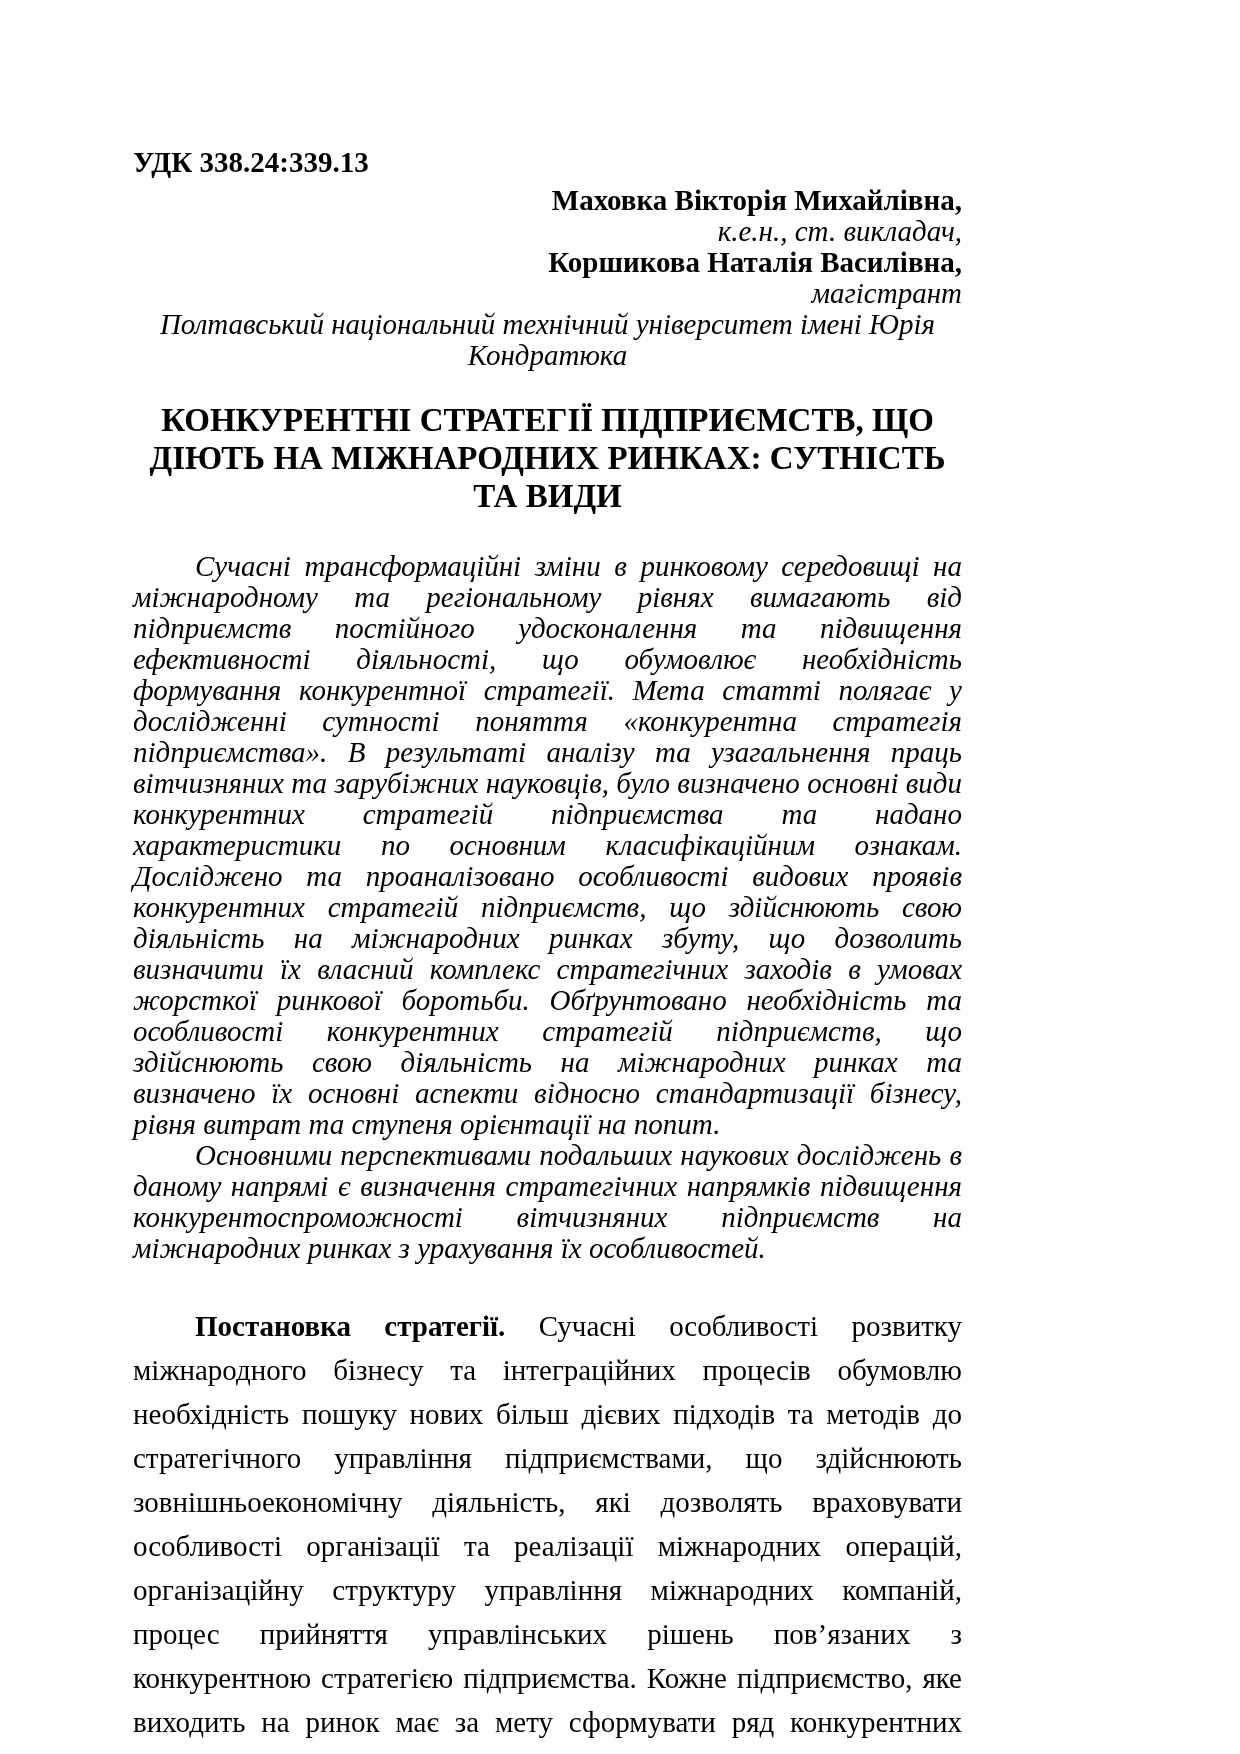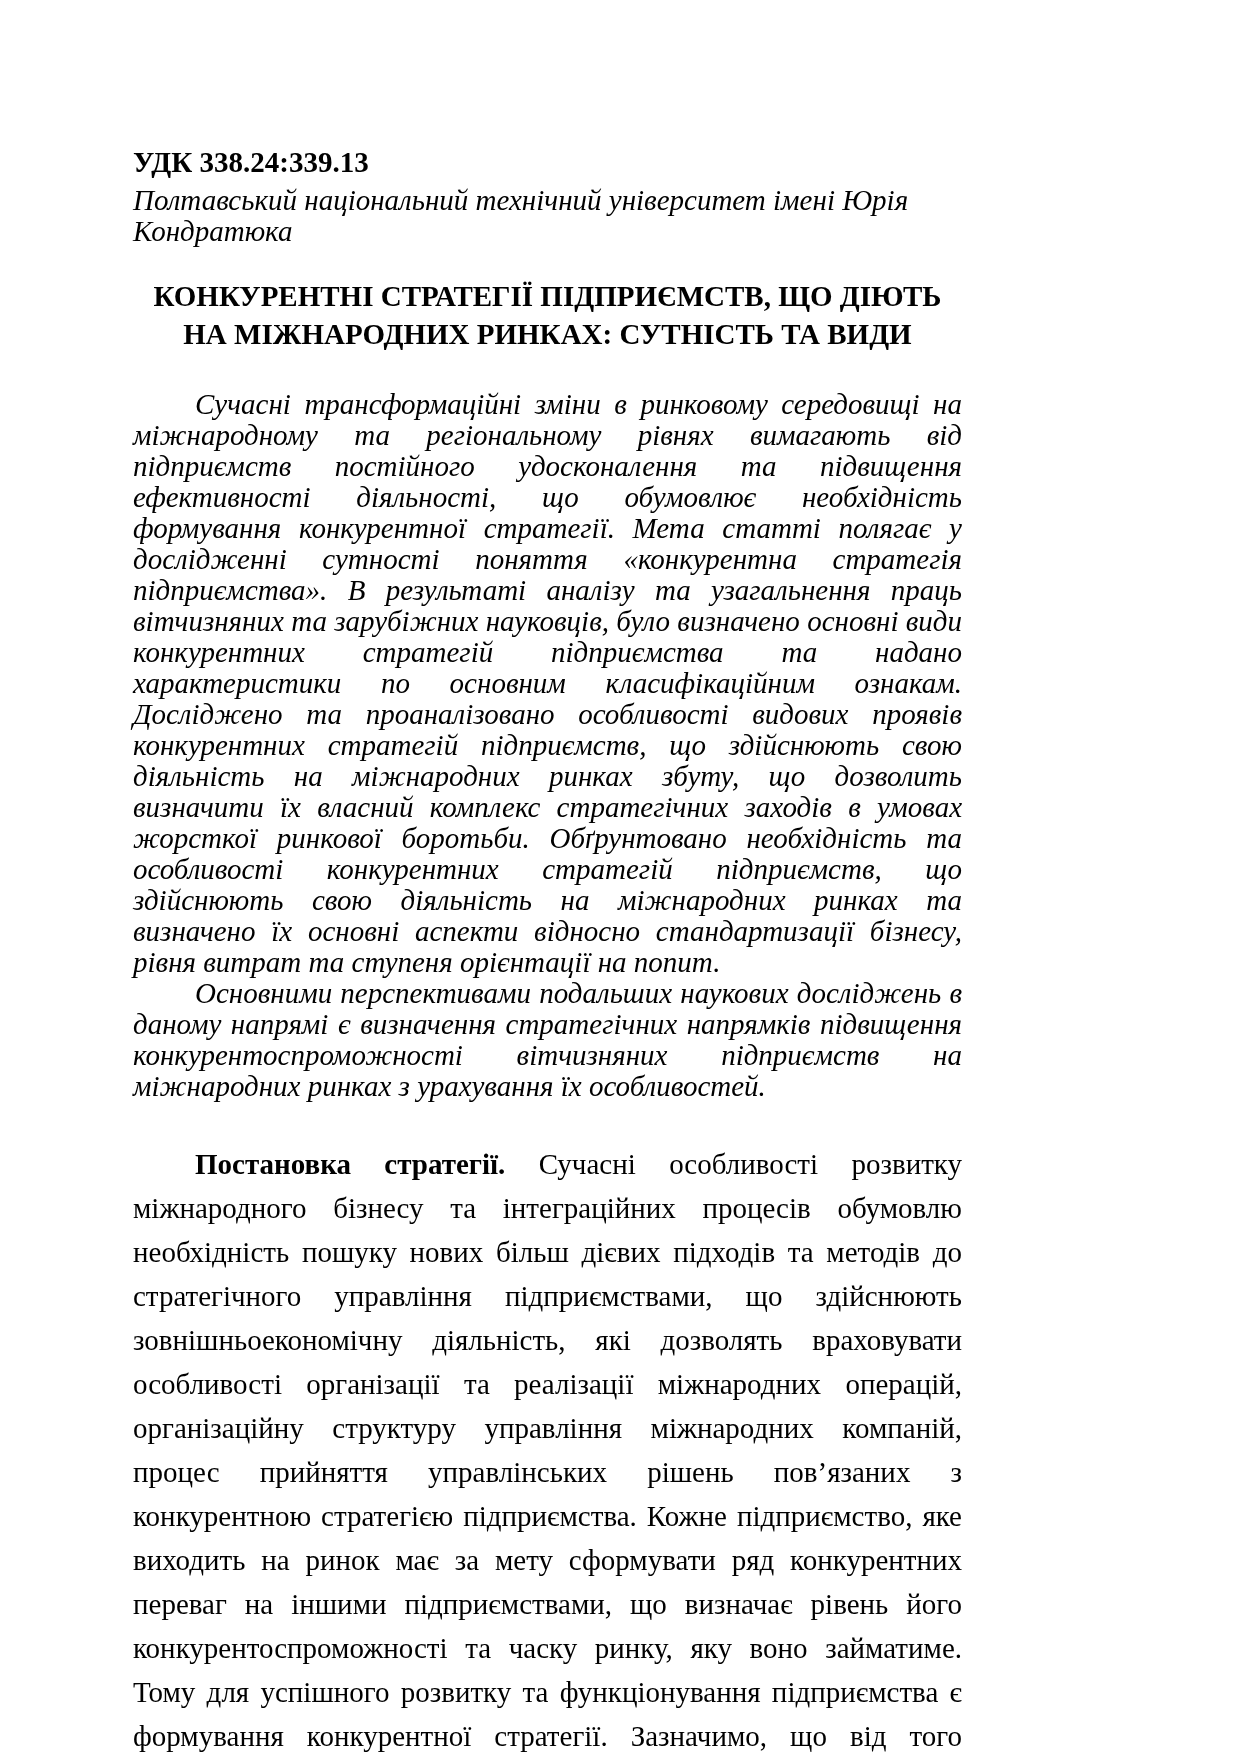--- a/index.html
+++ b/index.html
@@ -31,29 +31,29 @@
   }
   .byline .author-name {
     font-weight: bold;
     display: block;
   }
   .byline .author-role {
     font-style: italic;
     display: block;
   }
   .institution {
-    text-align: left;
+    text-align: center;
     font-style: italic;
     line-height: 31px;
     margin: 0;
   }
   .article-title {
     text-align: center;
     font-weight: bold;
-    font-size: 29px;
+    font-size: 33px;
     line-height: 38px;
     margin: 30px 0 0 0;
   }
   .abstract {
     margin-top: 36px;
   }
   .abstract p {
     margin: 0;
     font-style: italic;
     text-align: justify;
@@ -77,20 +77,26 @@
     font-weight: bold;
   }
 </style>
 </head>
 <body>
 
 <div class="page">
 
   <p class="udk">УДК 338.24:339.13</p>
 
+  <div class="byline">
+    <span class="author-name">Маховка Вікторія Михайлівна,</span>
+    <span class="author-role">к.е.н., ст. викладач,</span>
+    <span class="author-name">Коршикова Наталія Василівна,</span>
+    <span class="author-role">магістрант</span>
+  </div>
 
   <p class="institution">Полтавський національний технічний університет імені Юрія Кондратюка</p>
 
   <h1 class="article-title">КОНКУРЕНТНІ СТРАТЕГІЇ ПІДПРИЄМСТВ, ЩО ДІЮТЬ НА МІЖНАРОДНИХ РИНКАХ: СУТНІСТЬ ТА ВИДИ</h1>
 
   <div class="abstract">
     <p>Сучасні трансформаційні зміни в ринковому середовищі на міжнародному та регіональному рівнях вимагають від підприємств постійного удосконалення та підвищення ефективності діяльності, що обумовлює необхідність формування конкурентної стратегії. Мета статті полягає у дослідженні сутності поняття «конкурентна стратегія підприємства». В результаті аналізу та узагальнення праць вітчизняних та зарубіжних науковців, було визначено основні види конкурентних стратегій підприємства та надано характеристики по основним класифікаційним ознакам. Досліджено та проаналізовано особливості видових проявів конкурентних стратегій підприємств, що здійснюють свою діяльність на міжнародних ринках збуту, що дозволить визначити їх власний комплекс стратегічних заходів в умовах жорсткої ринкової боротьби. Обґрунтовано необхідність та особливості конкурентних стратегій підприємств, що здійснюють свою діяльність на міжнародних ринках та визначено їх основні аспекти відносно стандартизації бізнесу, рівня витрат та ступеня орієнтації на попит.</p>
     <p>Основними перспективами подальших наукових досліджень в даному напрямі є визначення стратегічних напрямків підвищення конкурентоспроможності вітчизняних підприємств на міжнародних ринках з урахування їх особливостей.</p>
   </div>
 

